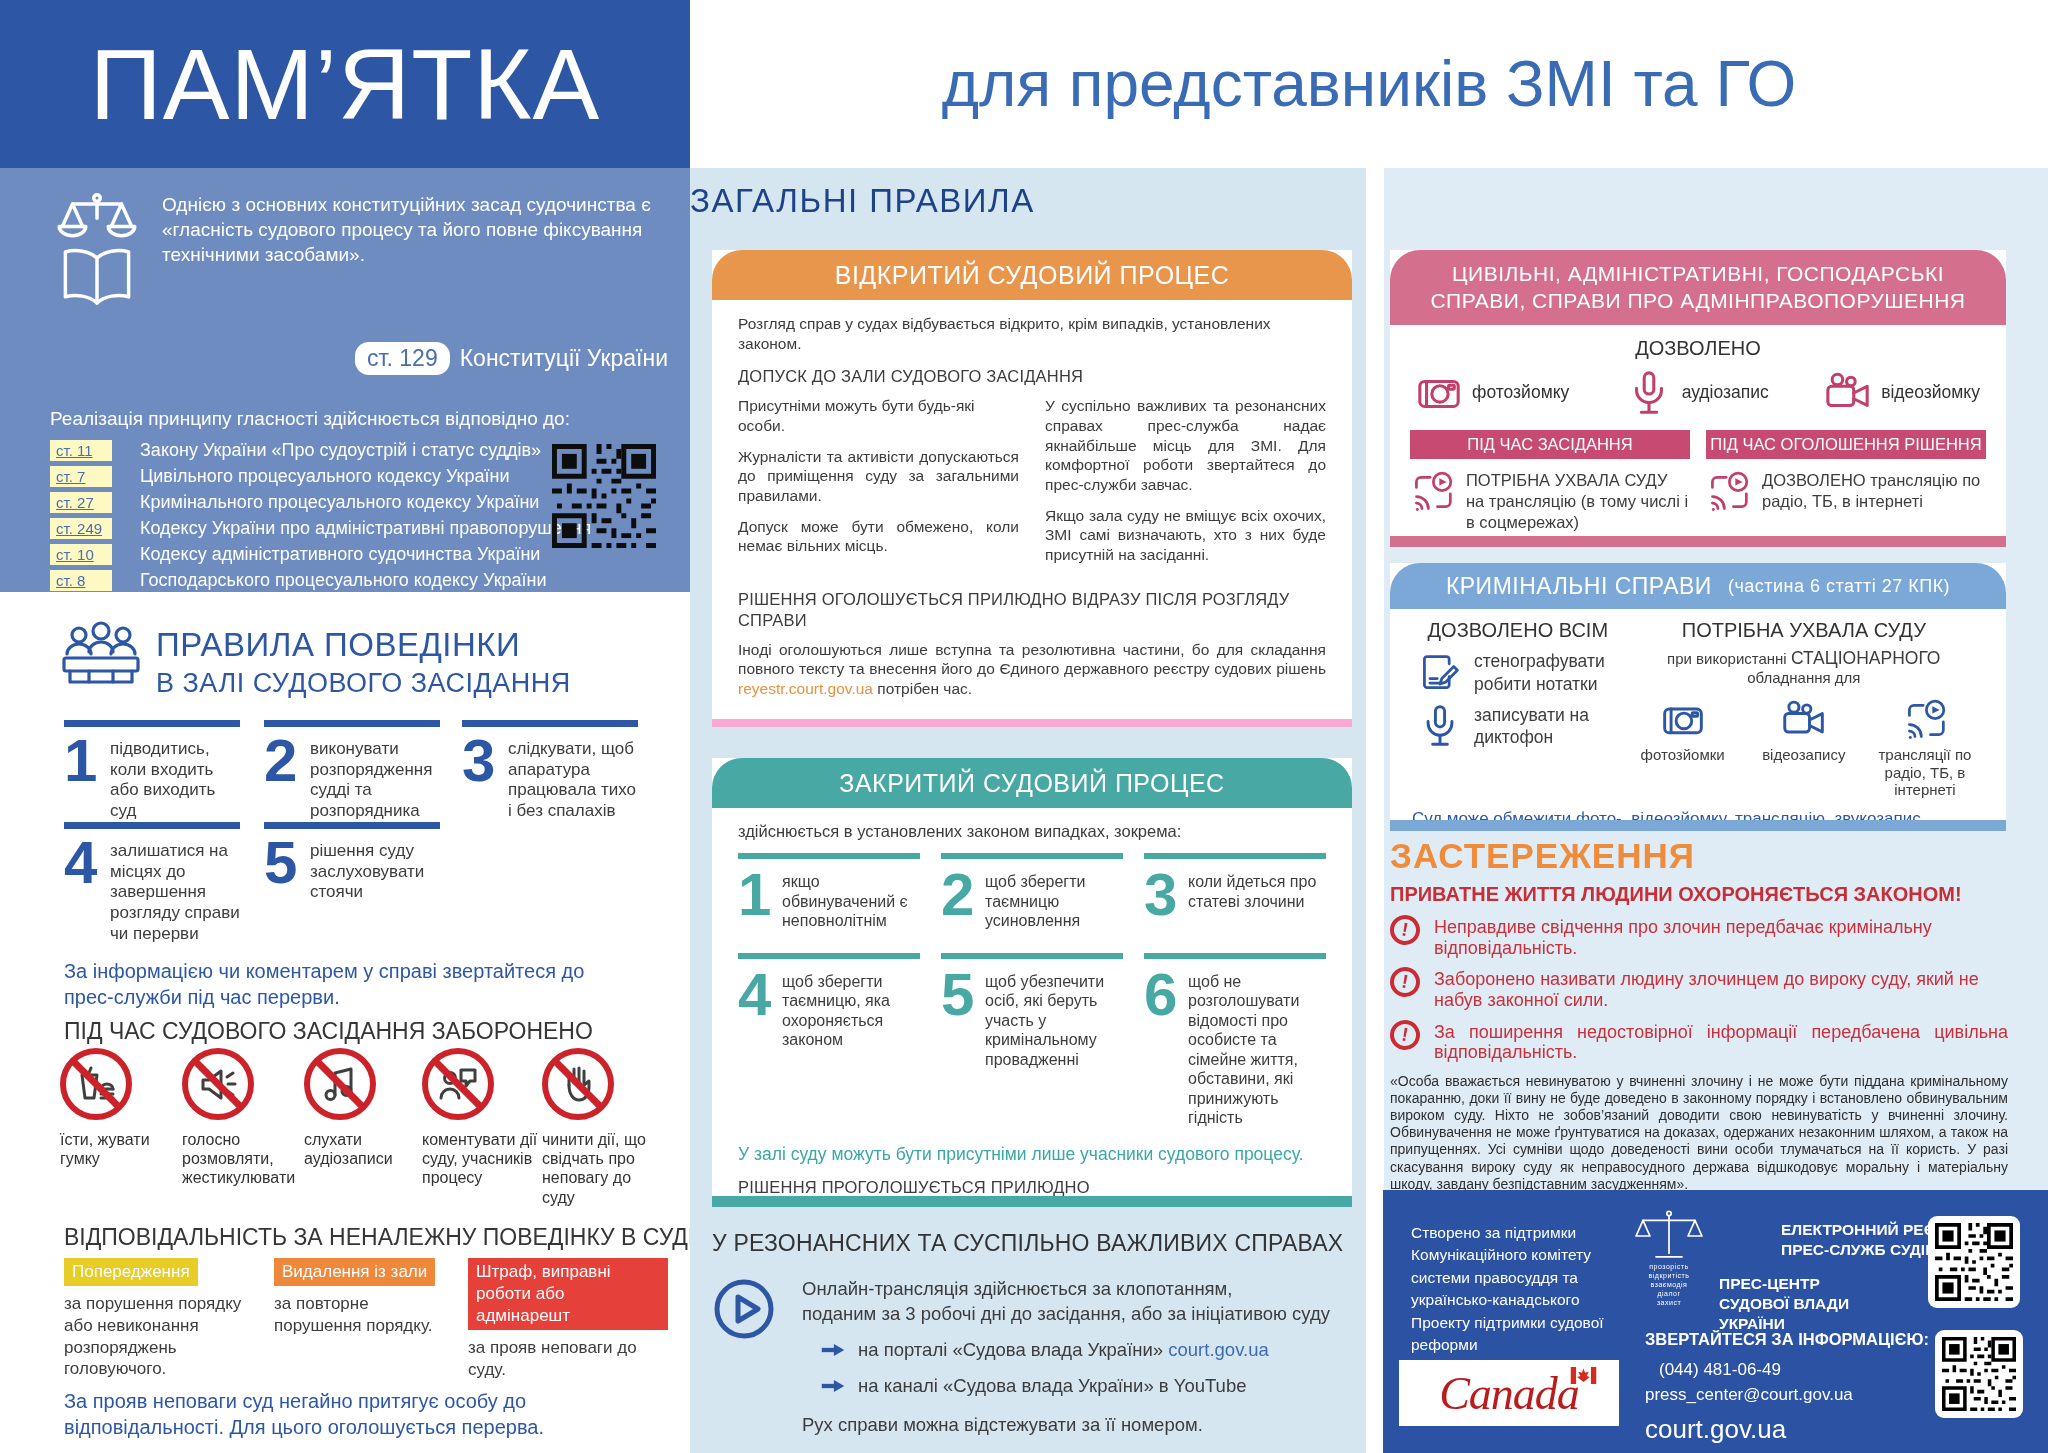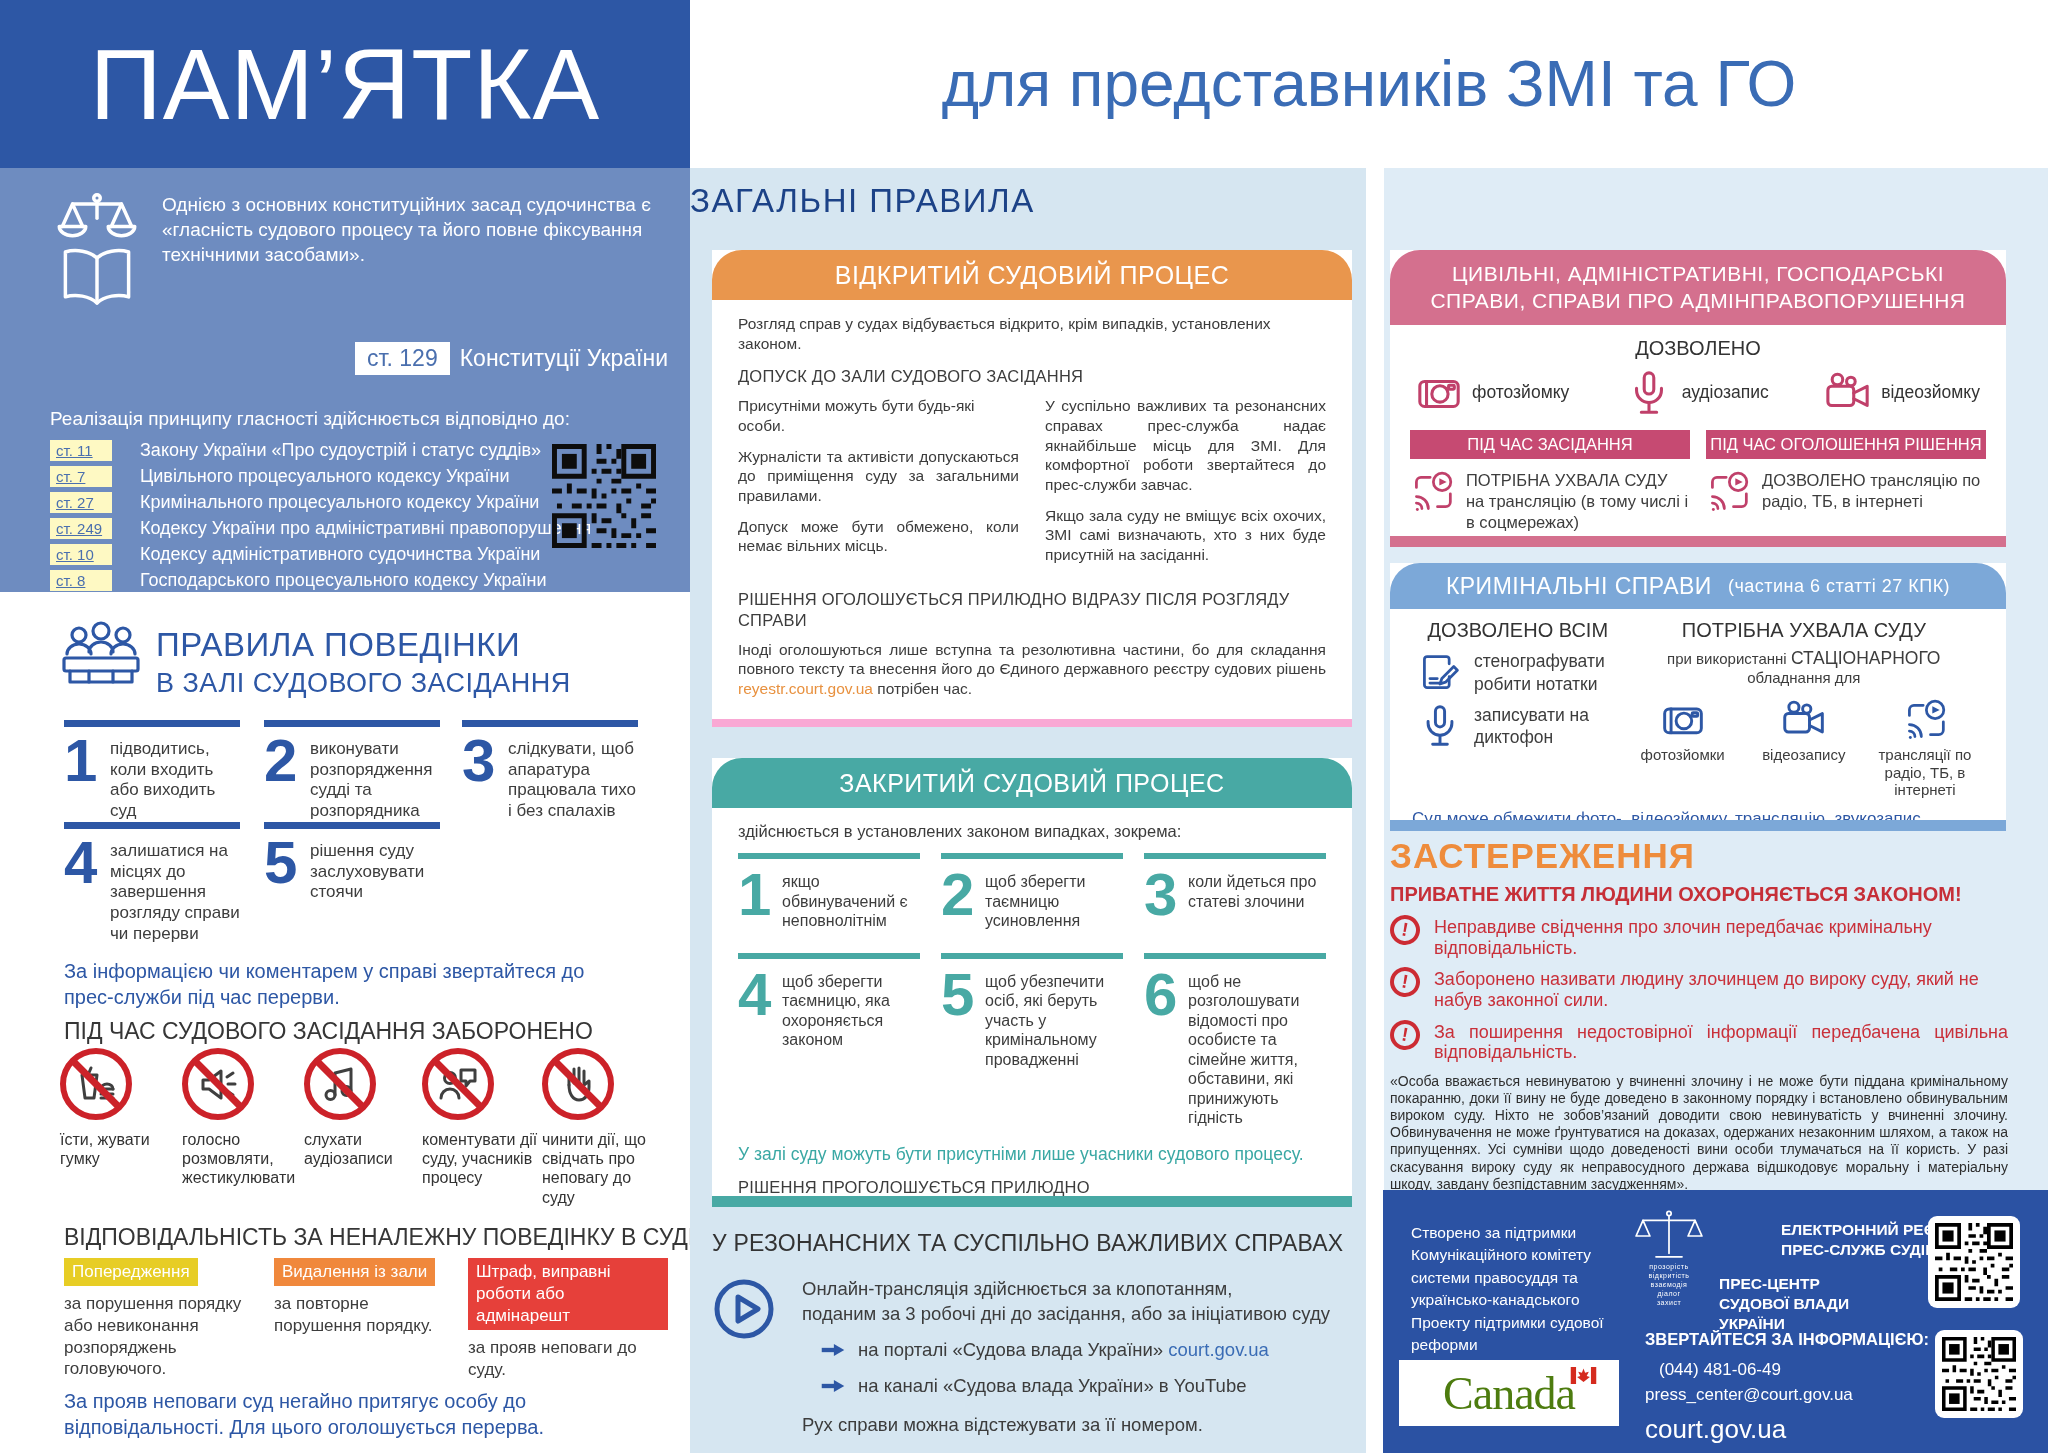--- a/index.html
+++ b/index.html
@@ -13,21 +13,21 @@
               display:flex; align-items:center; justify-content:center; font-size:100px; letter-spacing:1px; }
   #hdr-right { left:690px; top:0; width:1358px; height:168px; background:#fff; color:#3a6cb5;
                display:flex; align-items:center; justify-content:center; font-size:64px; }
 
   
   #sidebar { left:0; top:168px; width:690px; height:424px; background:#6e8cc0; color:#fff; }
   #sidebar .abs { position:absolute; }
   .sb-icon { left:46px; top:22px; width:102px; height:124px; }
   .sb-intro { left:162px; top:24px; width:506px; font-size:19px; line-height:1.32; }
   .sb-article { left:162px; top:174px; width:506px; text-align:right; font-size:23px; }
-  .badge-white { display:inline-block; background:#fff; color:#4a6fae; padding:3px 12px; margin-right:10px; }
+  .badge-white { display:inline-block; background:#fff; color:#4a6fae; padding:3px 12px; margin-right:10px;border-radius:14px; }
   .sb-laws-intro { left:50px; top:240px; font-size:19px; }
   .law-row { left:50px; width:480px; display:flex; align-items:center; }
   .law-badge { width:62px; background:#fef9c3; color:#4a6fae; font-size:15px; padding:2px 6px; margin-right:28px; flex-shrink:0;text-decoration:underline; }
   .law-text { font-size:18px; white-space:nowrap; }
   .sb-qr { left:552px; top:276px; width:104px; height:104px; color:#0d0d0d; }
   .qr-svg { width:100%; height:100%; display:block; }
 
   
   #conduct-icon { left:58px; top:620px; width:86px; height:82px; }
   .conduct-t1 { left:156px; top:626px; font-size:33px; color:#2d57a5; letter-spacing:.5px; }
@@ -153,21 +153,21 @@
   .f-registry { left:398px; top:30px; width:190px; font-weight:bold; font-size:15.5px; line-height:1.3; }
   .f-qr { background:#fff; border-radius:9px; padding:7px; color:#000; }
   #f-qr1 { left:545px; top:26px; width:92px; height:92px; }
   #f-qr2 { left:552px; top:140px; width:88px; height:88px; }
   .f-contact { left:262px; top:140px; font-size:16.5px; font-weight:bold; }
   .f-phone { left:276px; top:170px; font-size:17px; }
   .f-email { left:262px; top:195px; font-size:17px; }
   .f-site { left:262px; top:224px; font-size:26px; }
   .f-canada { left:16px; top:170px; width:220px; height:66px; background:#fff;
               display:flex; align-items:center; justify-content:center; }
-  .canada-text { font-family:"Liberation Serif", serif; font-size:46px; color:#4d7c0f; letter-spacing:-1px; }
+  .canada-text { font-family:"Liberation Serif", serif; font-size:46px; color:#b91c1c; letter-spacing:-1px;font-style:italic; }
   .canada-flag { position:absolute; right:22px; top:7px; width:27px; height:17px; }
 
   svg { display:block; }
 </style>
 </head>
 <body>
 
 <svg width="0" height="0" style="position:absolute">
   <defs>
     <g id="qrm" fill="currentColor">

